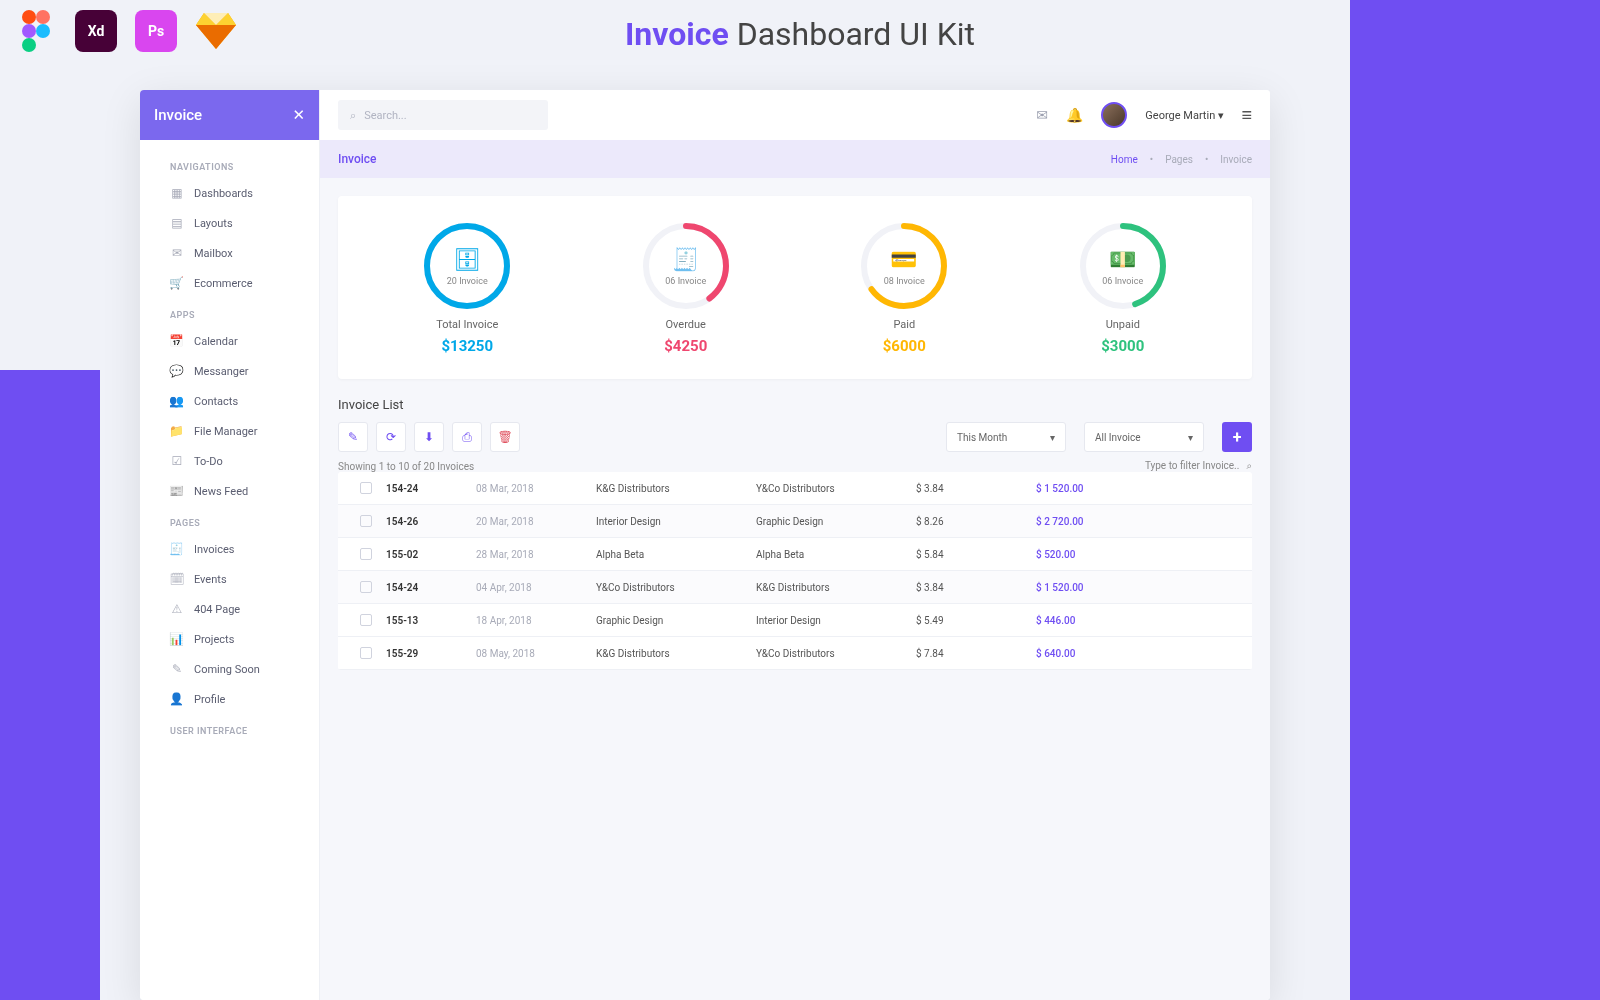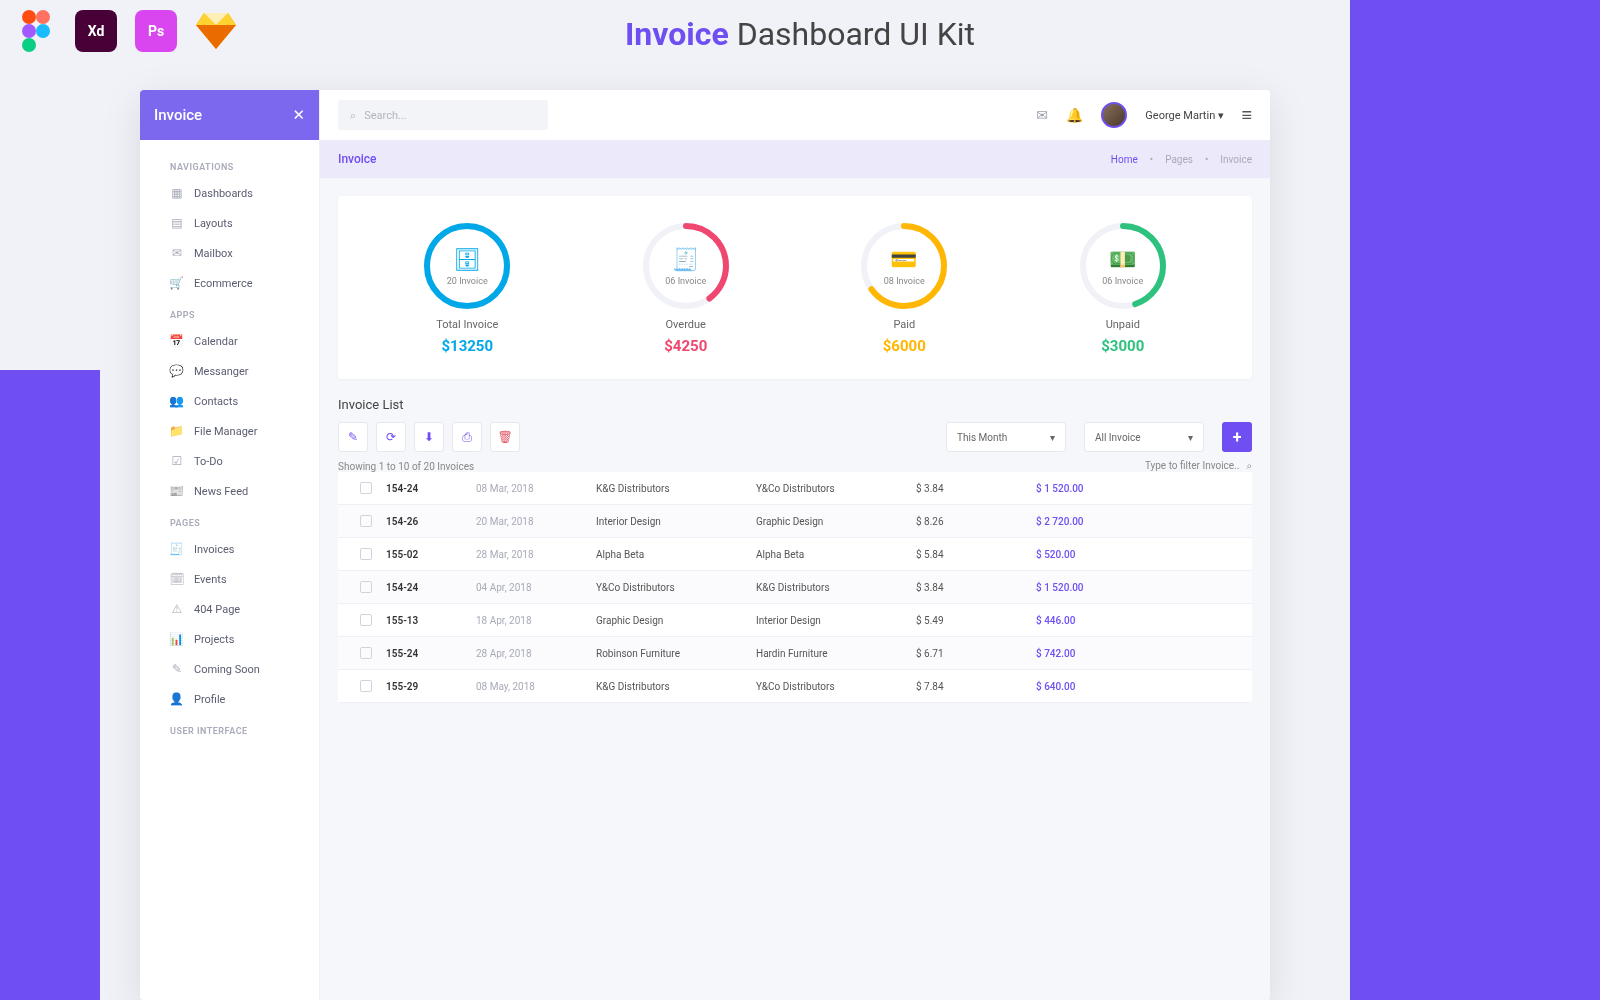--- a/index.html
+++ b/index.html
@@ -313,29 +313,20 @@
           </div>
           <div class="tr row">
             <div class="cb"></div>
             <div class="no">155-13</div>
             <div class="date">18 Apr, 2018</div>
             <div>Graphic Design</div>
             <div>Interior Design</div>
             <div>$ 5.49</div>
             <div class="total">$ 446.00</div>
           </div>
-          <div class="tr row alt">
-            <div class="cb"></div>
-            <div class="no">155-24</div>
-            <div class="date">28 Apr, 2018</div>
-            <div>Robinson Furniture</div>
-            <div>Hardin Furniture</div>
-            <div>$ 6.71</div>
-            <div class="total">$ 742.00</div>
-          </div>
           <div class="tr row">
             <div class="cb"></div>
             <div class="no">155-29</div>
             <div class="date">08 May, 2018</div>
             <div>K&amp;G Distributors</div>
             <div>Y&amp;Co Distributors</div>
             <div>$ 7.84</div>
             <div class="total">$ 640.00</div>
           </div>
         </div>

